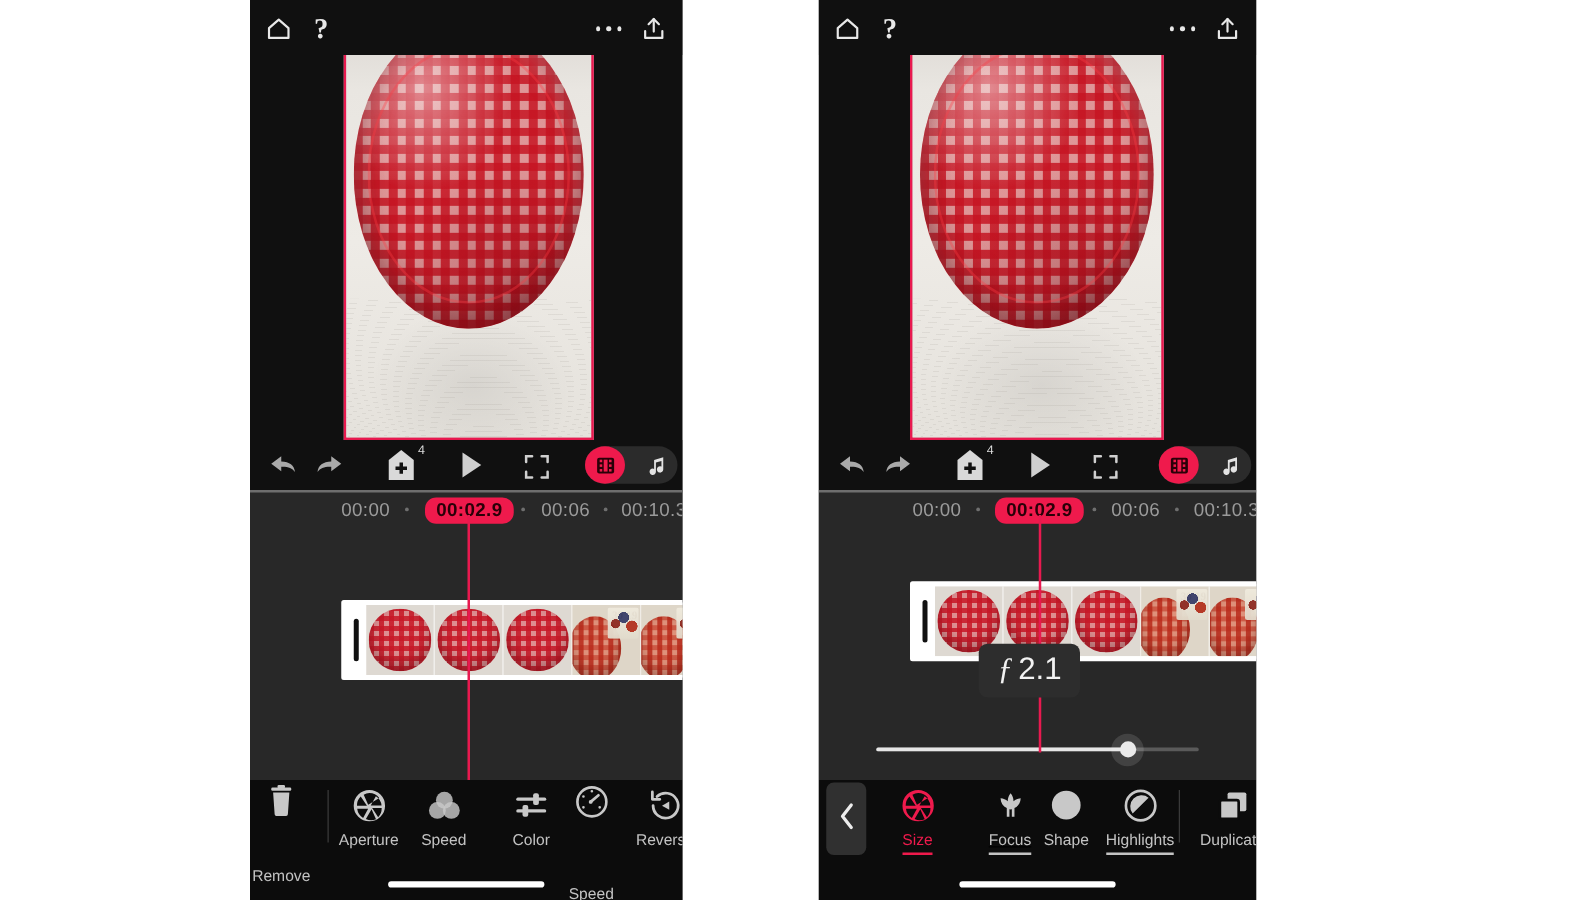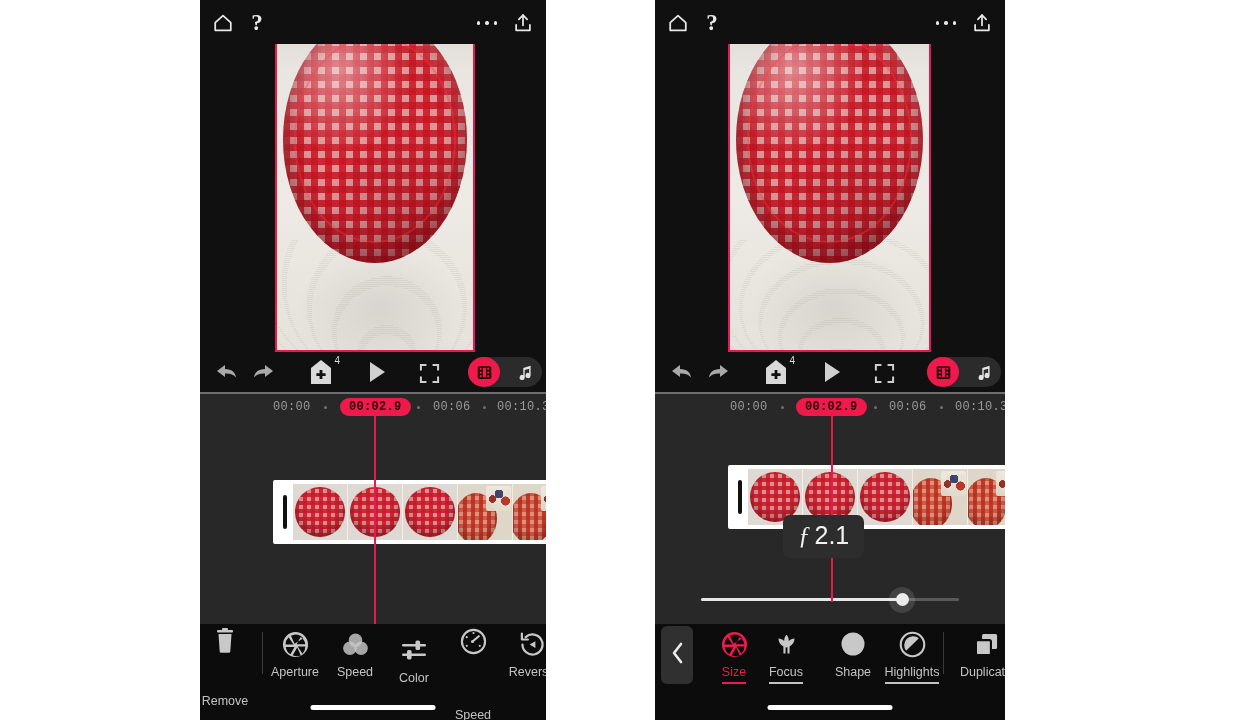--- a/index.html
+++ b/index.html
@@ -117,22 +117,22 @@
   }
 
   
   .timeline {
     position: absolute; left: 0; right: 0;
     background: #282828; z-index: 3;
   }
   .tl-topline { position: absolute; top: 0; left: 0; right: 0; height: 2px; background: #6e6e6e; }
   .ruler { position: absolute; left: 0; right: 0; top: 8px; height: 18px; }
   .rk {
-    position: absolute; top: 0; font-size: 12px; color: #9a9a9a;
-    font-family: Liberation Mono, monospace; letter-spacing: .3px; white-space: nowrap;
+    position: absolute; top: 0; font-size: 15px; color: #9a9a9a;
+    font-family: Liberation Sans, sans-serif; letter-spacing: .3px; white-space: nowrap;
   }
   .rk.cur {
     color: #2a0008; background: #ef1a4c; border-radius: 9px;
     padding: 2px 9px; top: -2px; font-weight: 700;
   }
   .rdot { position: absolute; top: 6px; width: 3px; height: 3px; border-radius: 50%; background: #6f6f6f; }
   .playhead { position: absolute; width: 2px; background: #e8194f; z-index: 8; }
 
   .strip {
     position: absolute; background: #ffffff;
@@ -368,21 +368,21 @@
         <div class="tool" style="left:122px;">
           <span class="ic">
             <svg width="27" height="25" viewBox="0 0 28 26" fill="#c8c8c8" fill-opacity=".82">
                 <circle cx="14" cy="8.5" r="7"></circle>
                 <circle cx="8.2" cy="17" r="7"></circle>
                 <circle cx="19.8" cy="17" r="7"></circle>
               </svg>
           </span>
           <span class="lb">Speed</span>
         </div>
-        <div class="tool" style="left:181px;justify-content:center;">
+        <div class="tool" style="left:192px;">
           <span class="ic">
             <svg width="26" height="24" viewBox="0 0 26 24" fill="#c8c8c8">
                 <rect x="1" y="6" width="24" height="2.6" rx="1.3"></rect>
                 <rect x="1" y="15.4" width="24" height="2.6" rx="1.3"></rect>
                 <rect x="14.5" y="2.6" width="4.6" height="9.4" rx="1.6"></rect>
                 <rect x="6" y="12" width="4.6" height="9.4" rx="1.6"></rect>
               </svg>
           </span>
           <span class="lb">Color</span>
         </div>
@@ -550,21 +550,21 @@
       </div>
       <div class="tools">
         <div class="tool active" style="left:46px;">
           <span class="ic">
             <svg width="27" height="27" viewBox="0 0 28 28" fill="#ef1a4c">
                 <path d="M14 1a13 13 0 1 0 0 26 13 13 0 0 0 0-26zm0 2.6a10.4 10.4 0 0 1 8.2 4L13 13.3 9.3 5A10.3 10.3 0 0 1 14 3.6zM6.8 6.5 12 14H3.7a10.4 10.4 0 0 1 3.1-7.5zM3.9 16.6H13l-4.2 7.6a10.4 10.4 0 0 1-4.9-7.6zm7.2 8.5 4.7-8.1 3.7 8.3a10.4 10.4 0 0 1-8.4-.2zm10.2-1.5L16.3 16h7.9a10.4 10.4 0 0 1-2.9 7.6zM24.1 13.8h-9l4.3-7.6a10.4 10.4 0 0 1 4.7 7.6z"></path>
               </svg>
           </span>
           <span class="lb u">Size</span>
         </div>
-        <div class="tool" style="left:98px;text-decoration:underline;">
+        <div class="tool" style="left:120px;text-decoration:underline;">
           <span class="ic">
             <svg width="25" height="26" viewBox="0 0 26 26" fill="#c8c8c8">
                 <path d="M13 3.2c-1.6 2-2.4 4.3-2.4 6.6C9 8.4 7 7.6 4.6 7.4c.2 3.9 2 6.7 5.2 8.1v7.3h2.2v-6.3c.2 0 .6.2 1 .2s.8-.2 1-.2v6.3h2.2v-7.3c3.2-1.4 5-4.2 5.2-8.1-2.4.2-4.4 1-6 2.4 0-2.3-.8-4.6-2.4-6.6z"></path>
               </svg>
           </span>
           <span class="lb u">Focus</span>
         </div>
         <div class="tool" style="left:165px;">
           <span class="ic">
             <svg width="26" height="26" viewBox="0 0 26 26" fill="#c8c8c8">

